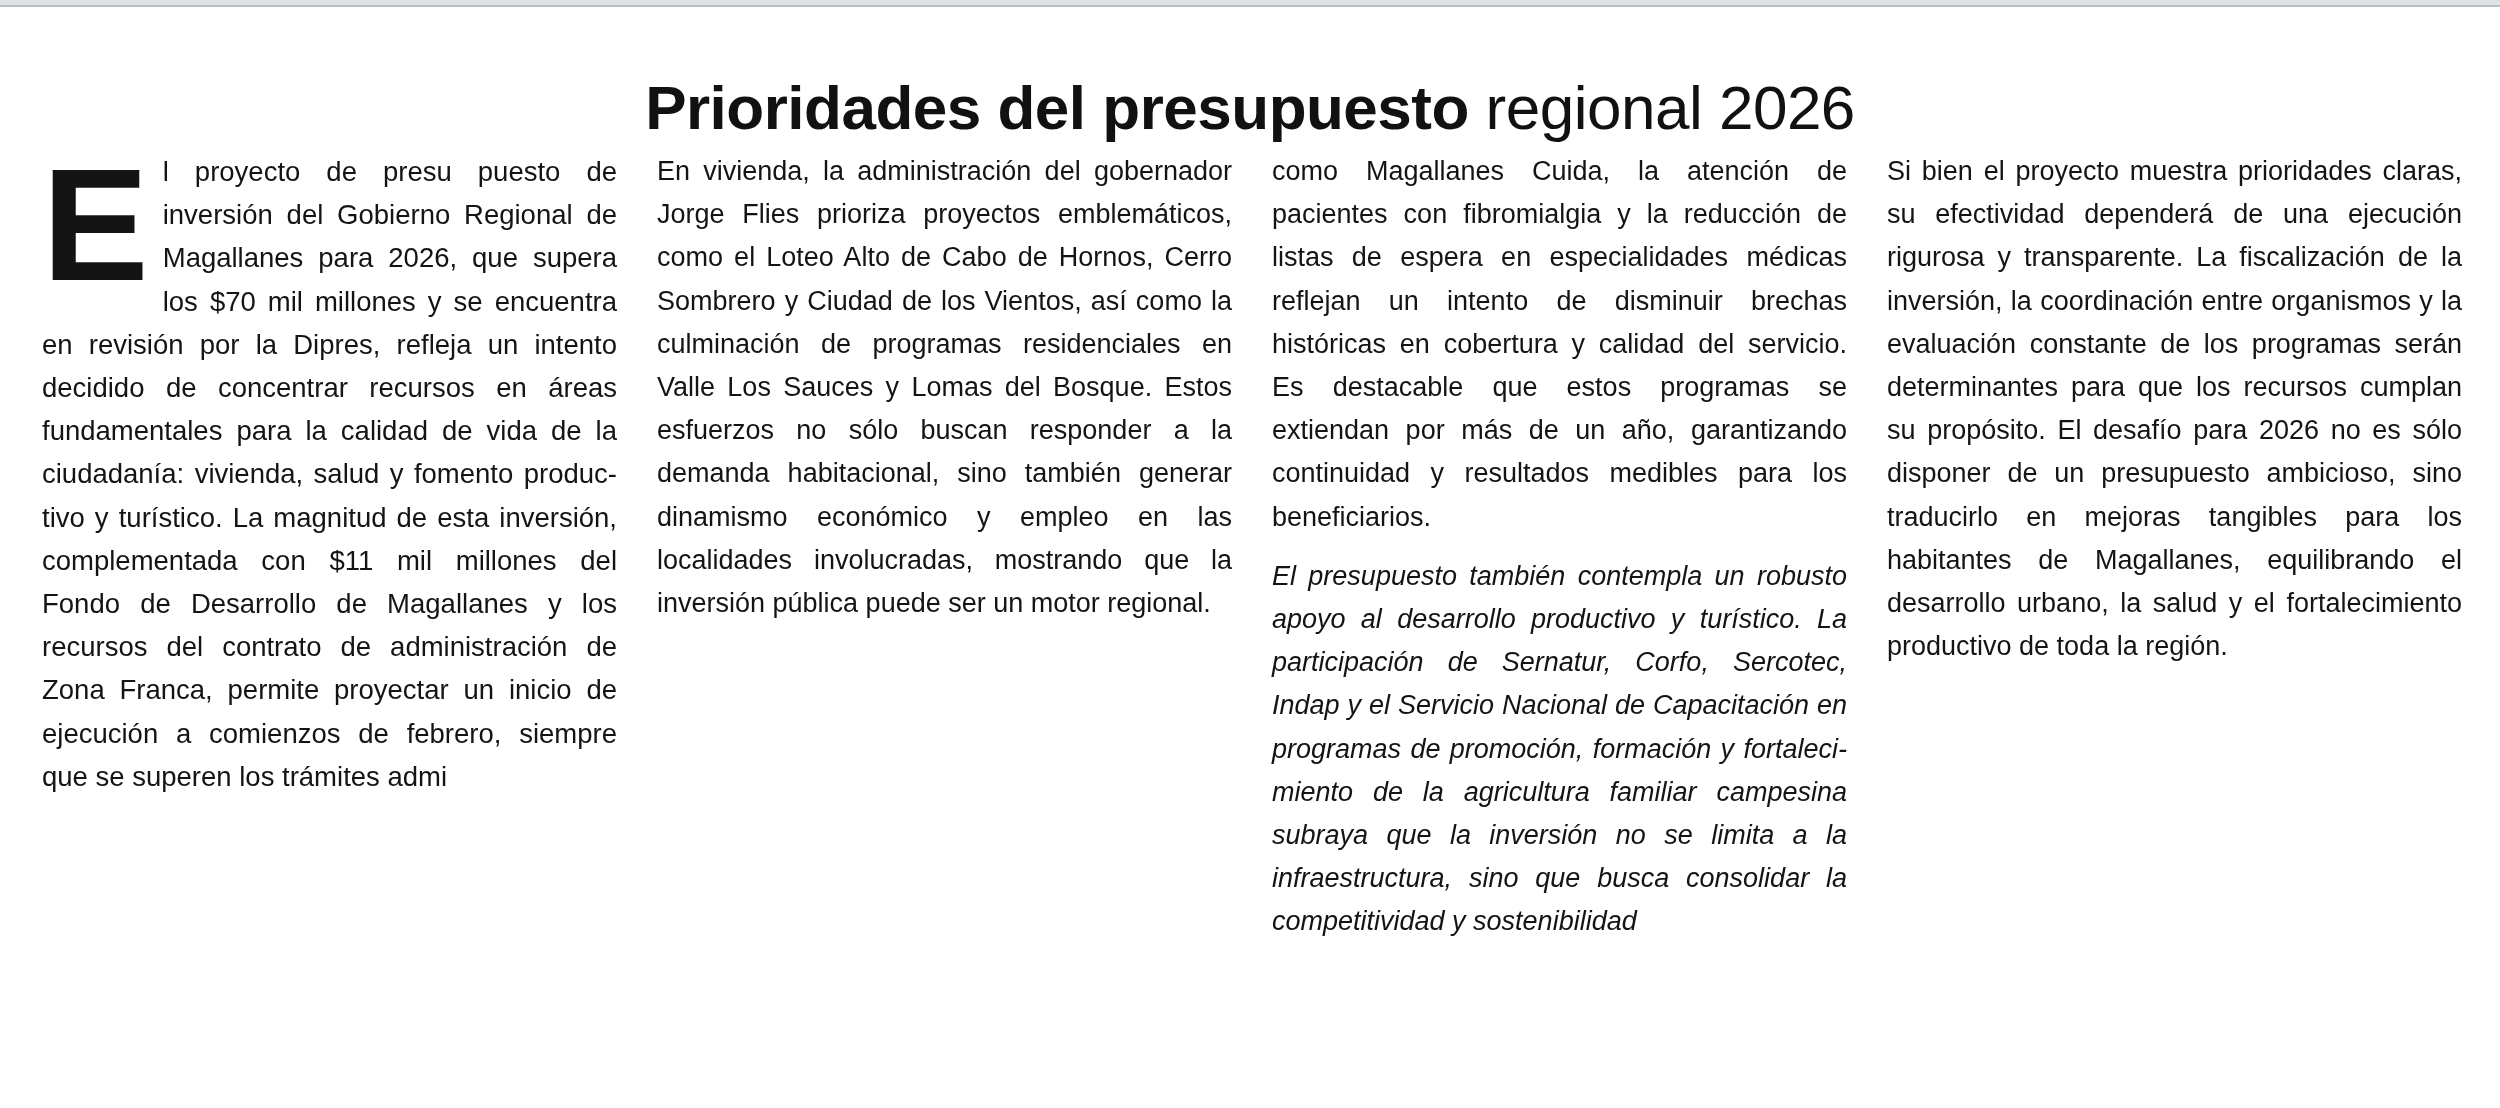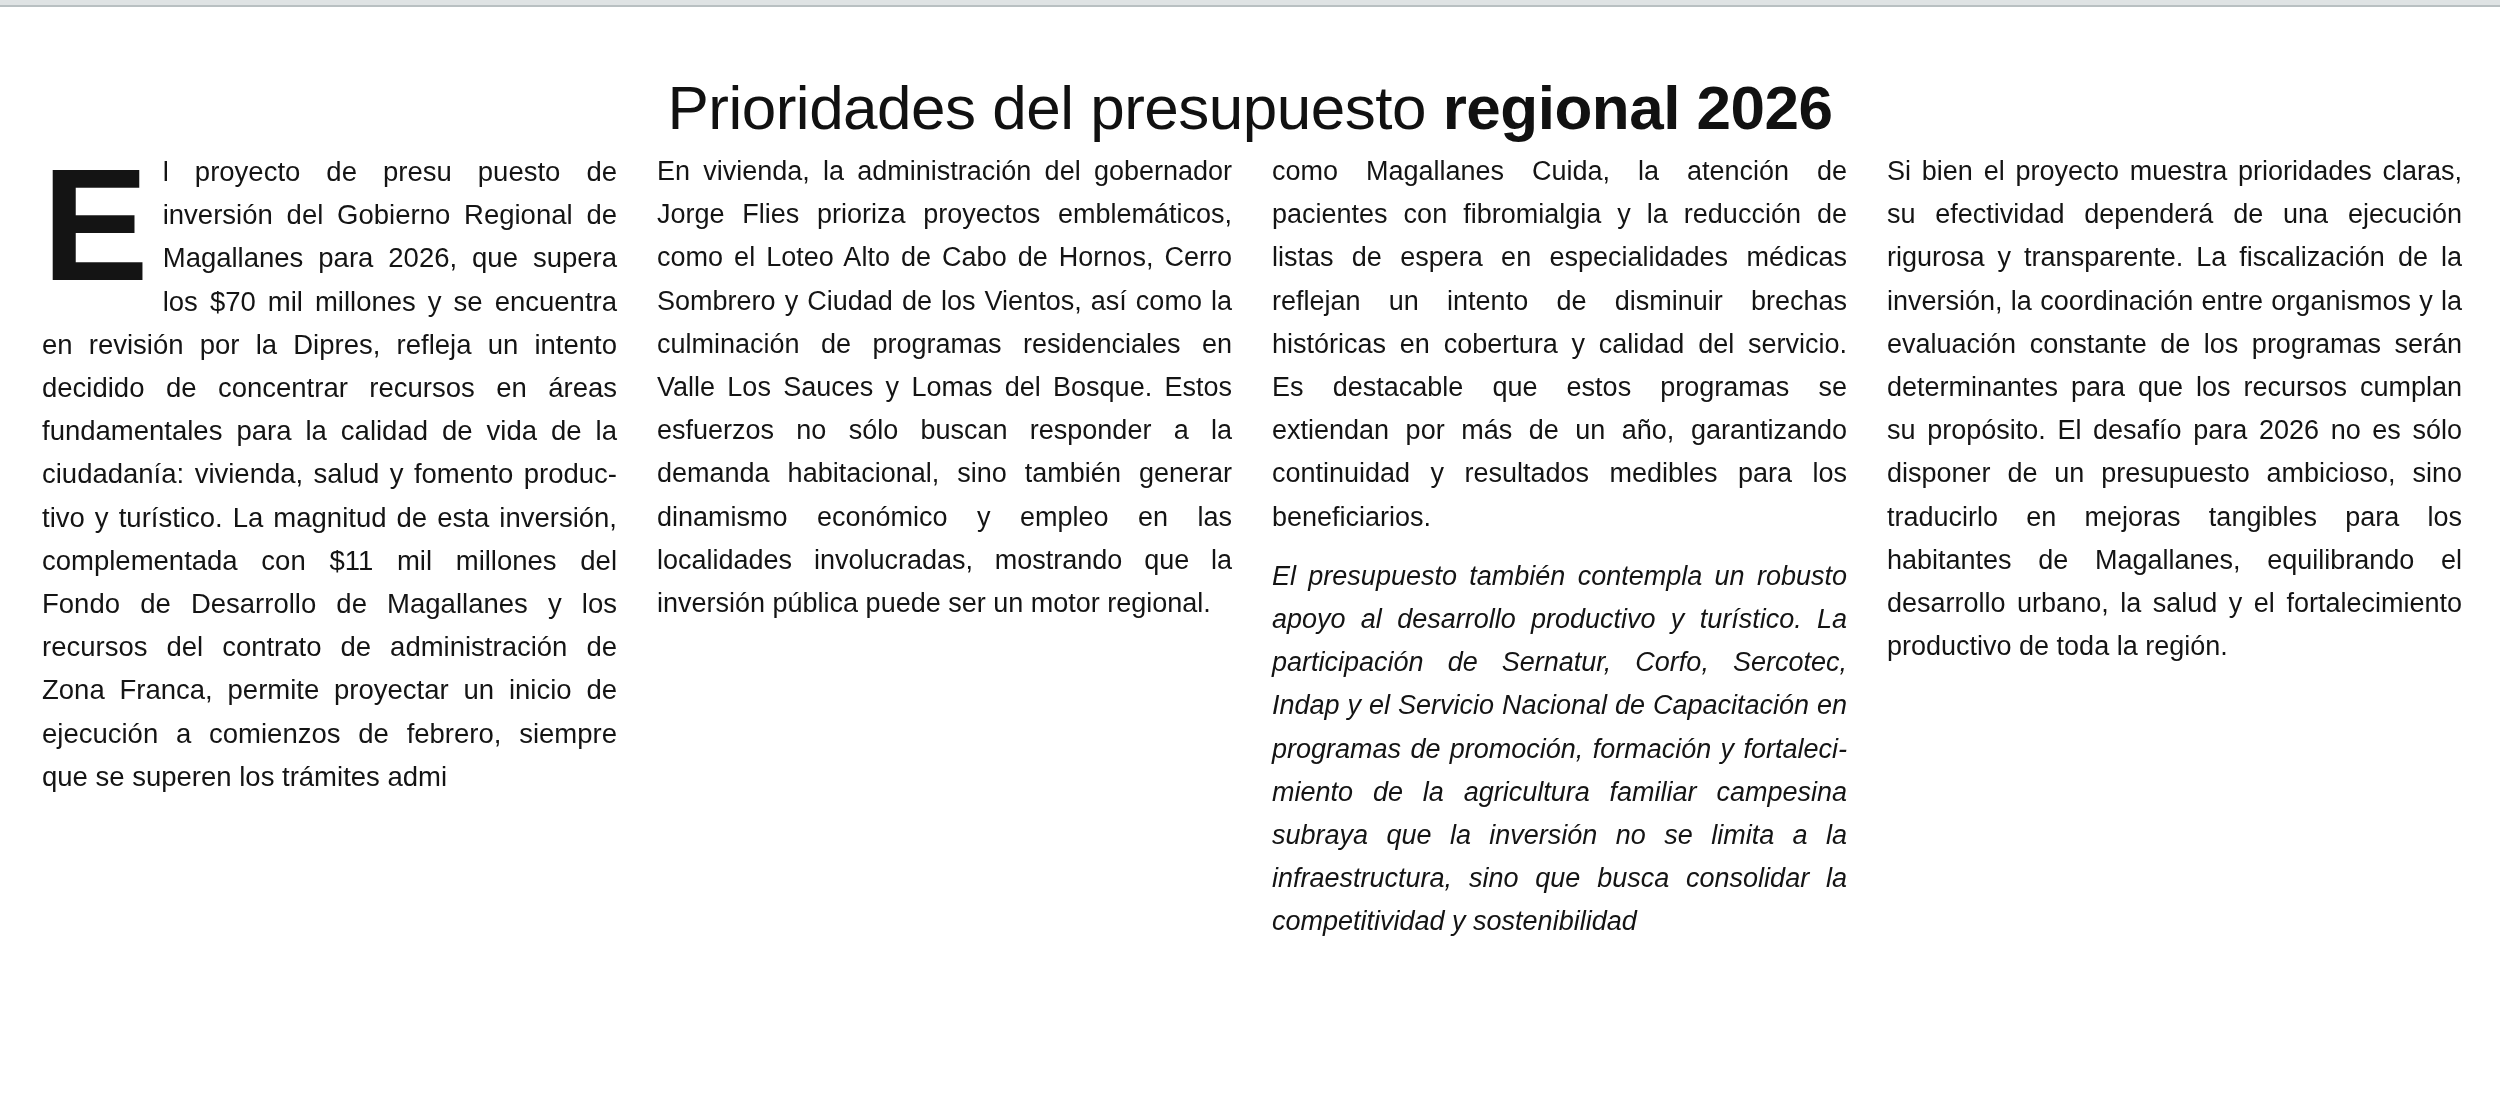--- a/index.html
+++ b/index.html
@@ -46,24 +46,24 @@
     top: 28px;
     left: 0;
     width: 2500px;
     text-align: center;
     font-size: 62px;
     line-height: 76px;
     letter-spacing: -0.5px;
     white-space: nowrap;
   }
   .headline .strong {
-    font-weight: normal;
+    font-weight: bold;
   }
   .headline .light {
-    font-weight: bold;
+    font-weight: normal;
   }
 
   .columns {
     position: absolute;
     top: 150px;
     left: 42px;
     width: 2420px;
     height: 930px;
     display: flex;
     justify-content: space-between;

